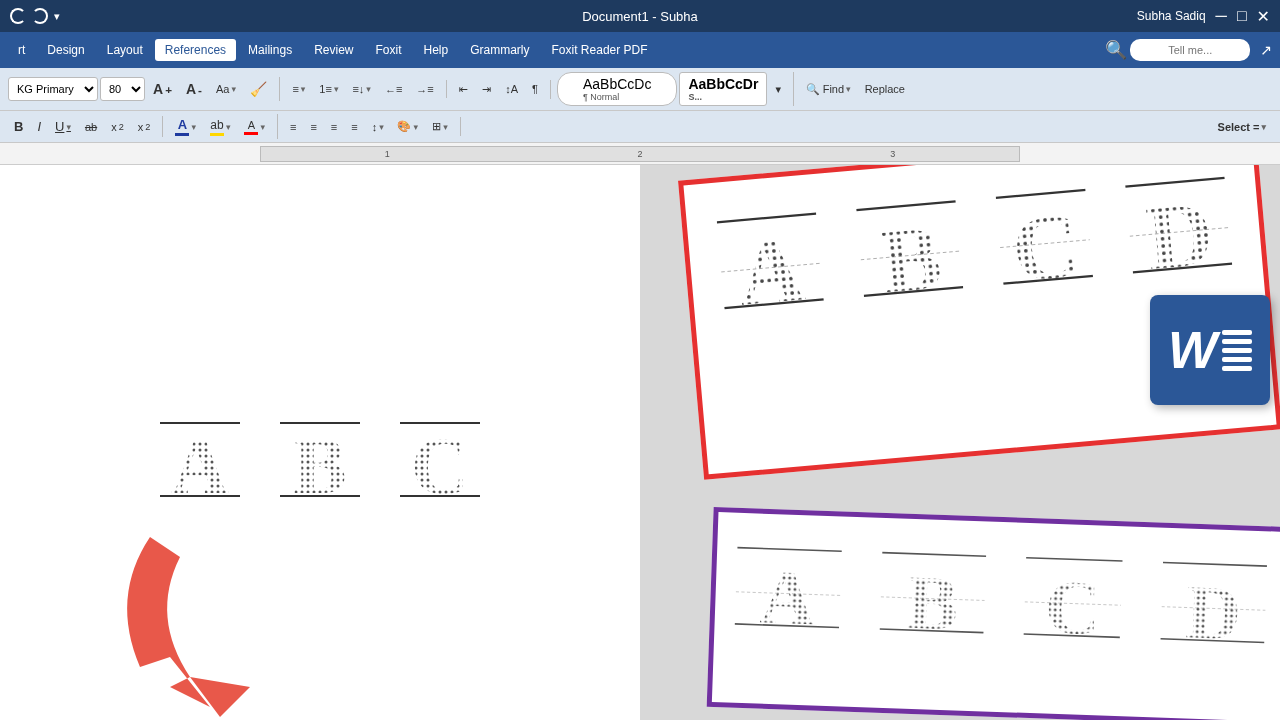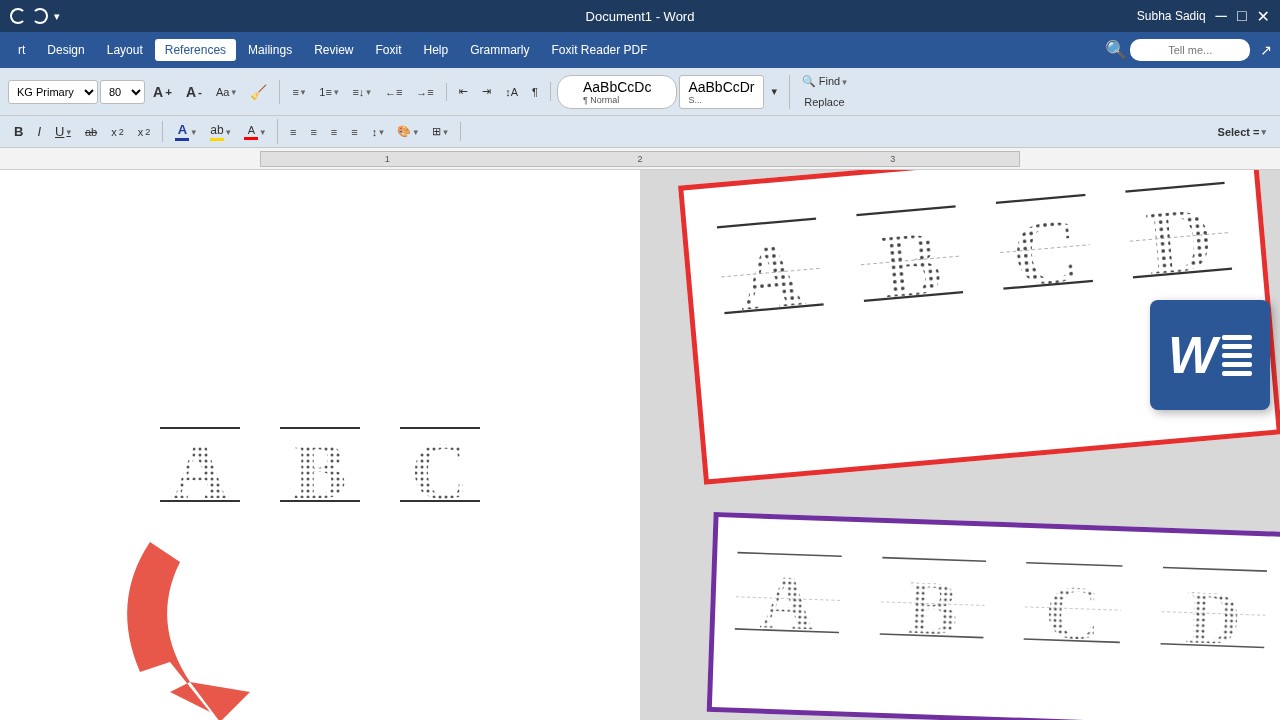--- a/index.html
+++ b/index.html
@@ -79,21 +79,21 @@
       min-height: 36px;
     }
     .toolbar-group {
       display: flex;
       align-items: center;
       gap: 2px;
       border-right: 1px solid #bbb;
       padding-right: 6px;
       margin-right: 2px;
     }
-    .toolbar-group:last-child { border-right: none; flex-direction: column; }
+    .toolbar-group:last-child { border-right: none; }
     .tb-btn {
       background: none;
       border: 1px solid transparent;
       border-radius: 3px;
       padding: 2px 5px;
       cursor: pointer;
       font-size: 11px;
       color: #333;
       display: flex;
       align-items: center;
@@ -304,21 +304,21 @@
   </style>
 </head>
 <body>
 
 <div id="title-bar">
   <div class="title-left">
     <div class="undo-icon"></div>
     <div class="undo-icon" style="transform:scaleX(-1)"></div>
     <span style="color:white;font-size:11px">▾</span>
   </div>
-  <span class="title-text">Document1 - Word</span>
+  <span class="title-text">Document1 - Subha</span>
   <div class="title-right">
     <span style="color:white;font-size:12px">Subha Sadiq</span>
     <span style="color:white;font-size:16px;cursor:pointer">─</span>
     <span style="color:white;font-size:16px;cursor:pointer">□</span>
     <span style="color:white;font-size:16px;cursor:pointer">✕</span>
   </div>
 </div>
 
 <div id="menu-bar">
   <span class="menu-item">rt</span>
@@ -364,21 +364,21 @@
     <button class="tb-btn">⇥</button>
     <button class="tb-btn">↕A</button>
     <button class="tb-btn">¶</button>
   </div>
 
   <div class="toolbar-group">
     <div style="background:white;border:1px solid #bbb;border-radius:14px;padding:3px 25px;font-size:11px;min-width:80px;">
       <div style="font-size:14px">AaBbCcDc</div>
       <div style="font-size:9px;color:#555">¶ Normal</div>
     </div>
-    <div style="background:white;border:1px solid #bbb;border-radius:3px;padding:3px 8px;font-size:11px;min-width:80px;">
+    <div style="background:white;border:1px solid #bbb;border-radius:3px;padding:3px 8px;font-size:11px;min-width:80px;font-weight:bold;">
       <div style="font-size:14px">AaBbCcDr</div>
       <div style="font-size:9px;color:#555">S...</div>
     </div>
     <button class="tb-btn">▾</button>
   </div>
 
   <div class="toolbar-group">
     <button class="tb-btn">🔍 Find <span class="chevron">▾</span></button>
     <button class="tb-btn">Replace</button>
   </div>

